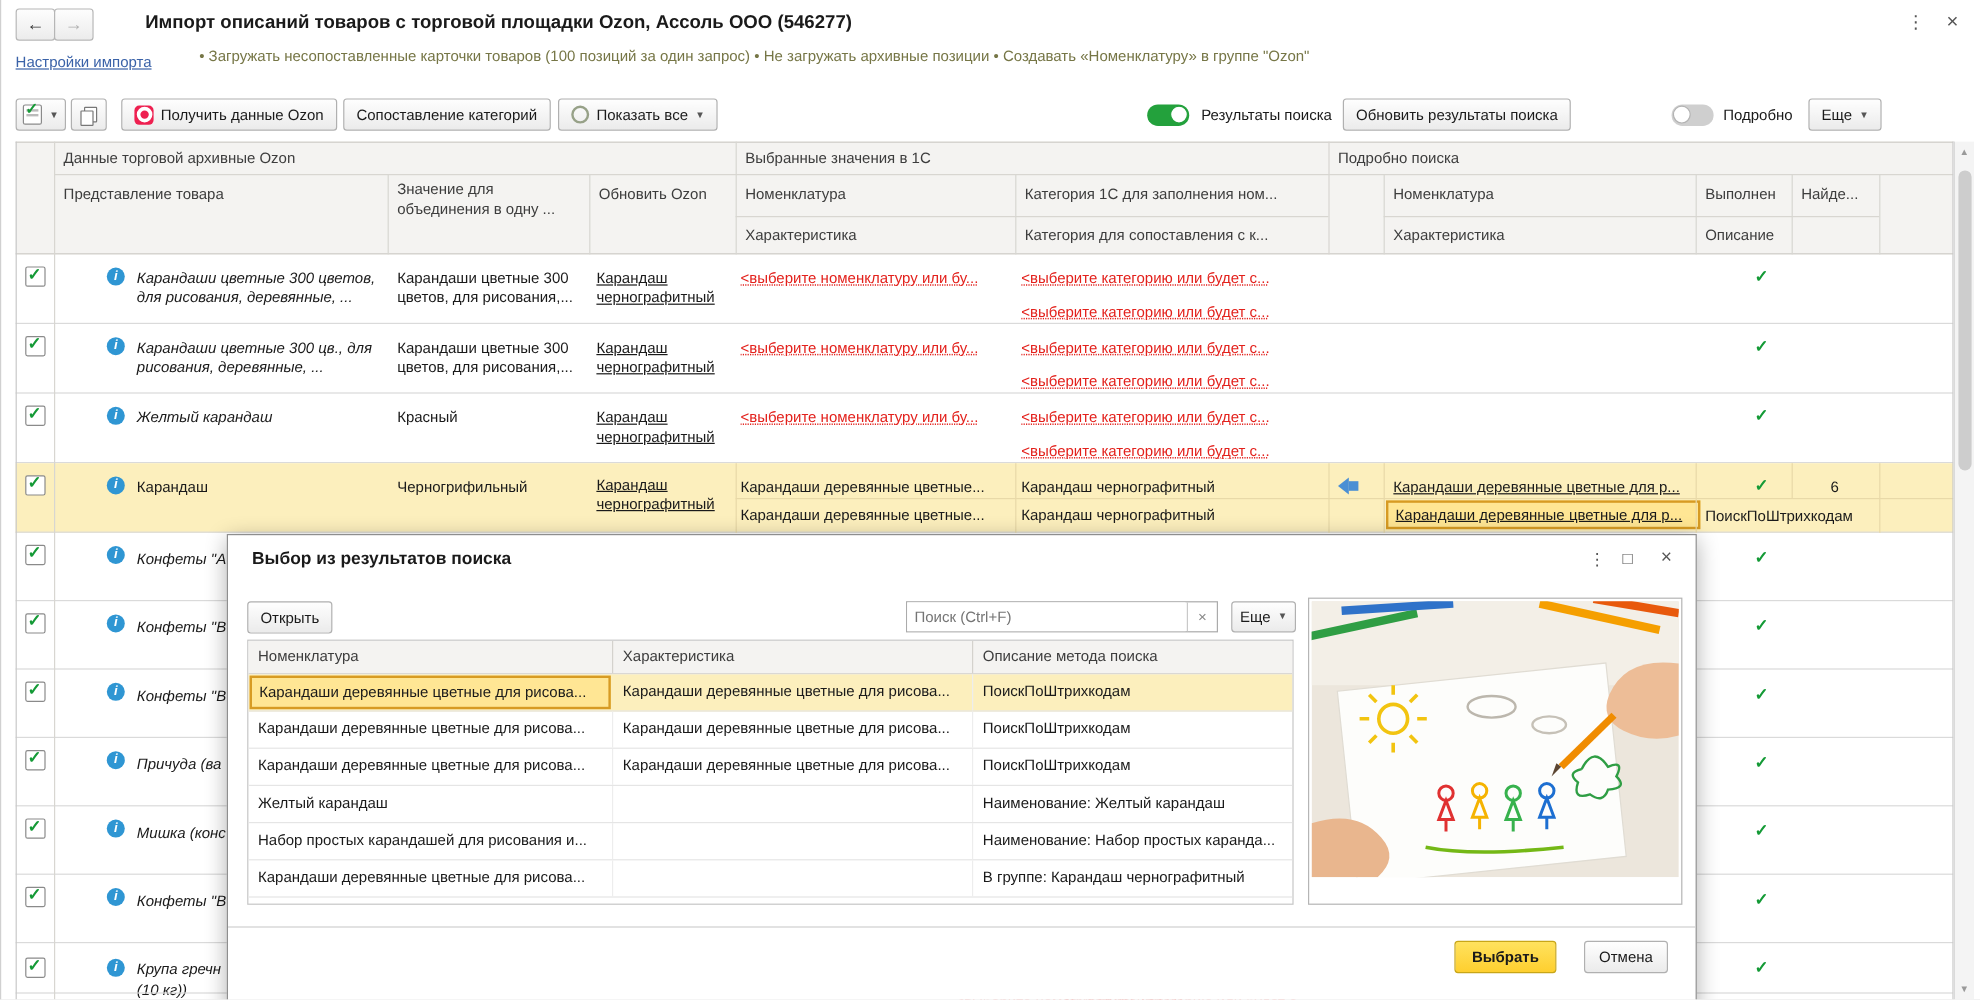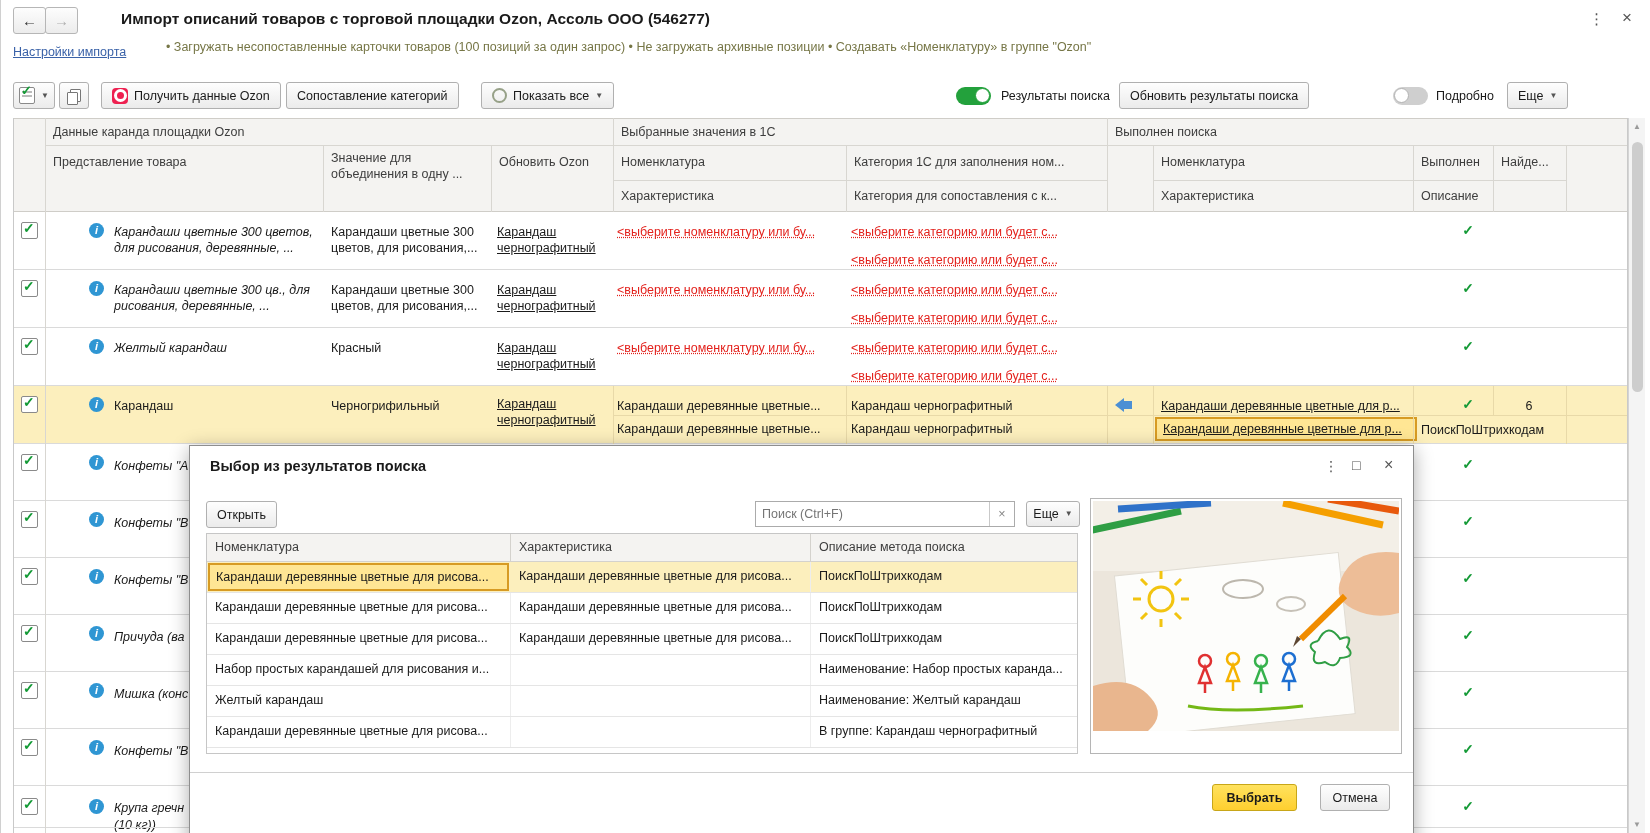--- a/index.html
+++ b/index.html
@@ -122,21 +122,21 @@
   </div>
   <div class="btn" style="left:100px;top:82px">
     <span class="ico-ozon">
         <i></i>
       </span>
     <span>Получить данные Ozon</span>
   </div>
   <div class="btn" style="left:285px;top:82px">
     <span>Сопоставление категорий</span>
   </div>
-  <div class="btn" style="left:480px;top:82px">
+  <div class="btn" style="left:464px;top:82px">
     <span class="ico-ring"></span>
     <span>Показать все</span>
     <span class="caret">▼</span>
   </div>
   <div class="toggle on" style="left:955px;top:87px">
       <span class="knob"></span>
     </div>
   <div class="abs" style="left:1000px;top:89px">Результаты поиска</div>
   <div class="btn" style="left:1118px;top:82px">
     <span>Обновить результаты поиска</span>
@@ -144,23 +144,23 @@
   <div class="toggle off" style="left:1392px;top:87px">
       <span class="knob"></span>
     </div>
   <div class="abs" style="left:1435px;top:89px">Подробно</div>
   <div class="btn" style="left:1506px;top:82px">
     <span>Еще</span>
     <span class="caret">▼</span>
   </div>
 
   <div class="hdr-bg"></div>
-  <div class="hlabel" style="left:52px;top:125px">Данные каранда площадки Ozon</div>
+  <div class="hlabel" style="left:52px;top:125px">Данные торговой архивные Ozon</div>
   <div class="hlabel" style="left:620px;top:125px">Выбранные значения в 1С</div>
-  <div class="hlabel" style="left:1114px;top:125px">Выполнен поиска</div>
+  <div class="hlabel" style="left:1114px;top:125px">Подробно поиска</div>
 
   <div class="hlabel" style="left:52px;top:155px">Представление товара</div>
   <div class="hlabel" style="left:330px;top:150px;width:150px;line-height:16px">Значение для объединения в одну ...</div>
   <div class="hlabel" style="left:498px;top:155px">Обновить Ozon</div>
   <div class="hlabel" style="left:620px;top:155px">Номенклатура</div>
   <div class="hlabel" style="left:620px;top:189px">Характеристика</div>
   <div class="hlabel" style="left:853px;top:155px">Категория 1С для заполнения ном...</div>
   <div class="hlabel" style="left:853px;top:189px">Категория для сопоставления с к...</div>
   <div class="hlabel" style="left:1160px;top:155px">Номенклатура</div>
   <div class="hlabel" style="left:1160px;top:189px">Характеристика</div>
@@ -364,28 +364,28 @@
         <div class="mc1">Карандаши деревянные цветные для рисова...</div>
         <div class="mc2">Карандаши деревянные цветные для рисова...</div>
         <div class="mc3">ПоискПоШтрихкодам</div>
       </div>
       <div class="mrow">
         <div class="mc1">Карандаши деревянные цветные для рисова...</div>
         <div class="mc2">Карандаши деревянные цветные для рисова...</div>
         <div class="mc3">ПоискПоШтрихкодам</div>
       </div>
       <div class="mrow">
+        <div class="mc1">Желтый карандаш</div>
+        <div class="mc2"></div>
+        <div class="mc3">Наименование: Желтый карандаш</div>
+      </div>
+      <div class="mrow">
         <div class="mc1">Набор простых карандашей для рисования и...</div>
         <div class="mc2"></div>
         <div class="mc3">Наименование: Набор простых каранда...</div>
-      </div>
-      <div class="mrow">
-        <div class="mc1">Желтый карандаш</div>
-        <div class="mc2"></div>
-        <div class="mc3">Наименование: Желтый карандаш</div>
       </div>
       <div class="mrow">
         <div class="mc1">Карандаши деревянные цветные для рисова...</div>
         <div class="mc2"></div>
         <div class="mc3">В группе: Карандаш чернографитный</div>
       </div>
     </div>
 
     <div class="preview">
       <svg width="306" height="230" viewBox="0 0 306 230" style="position:absolute;left:2px;top:2px">

